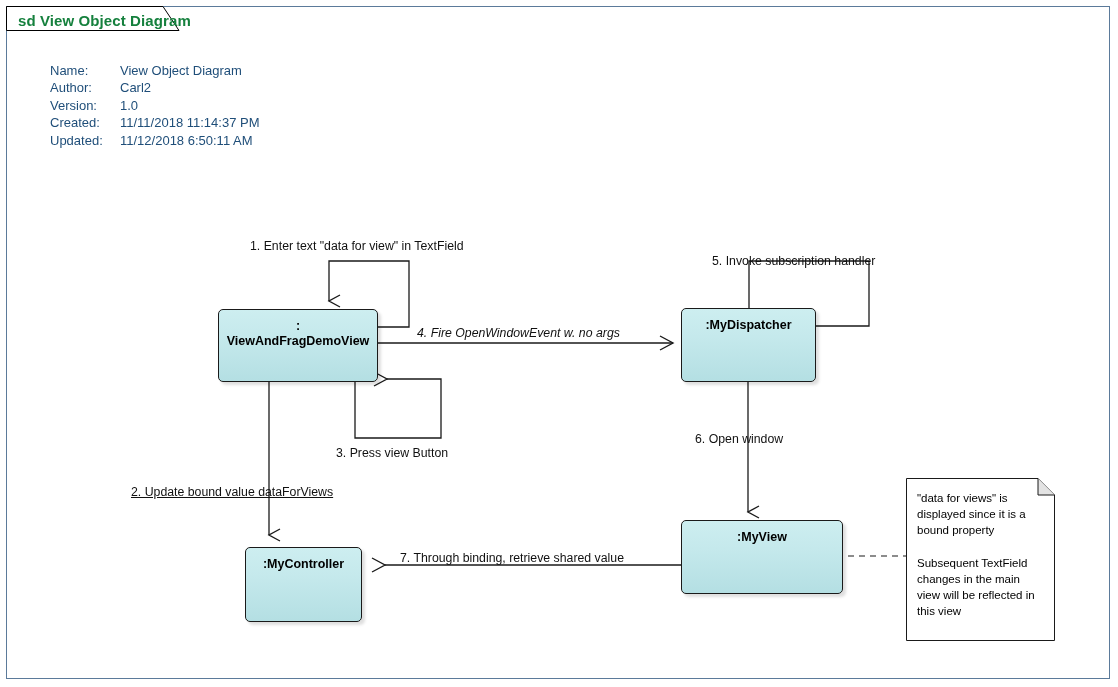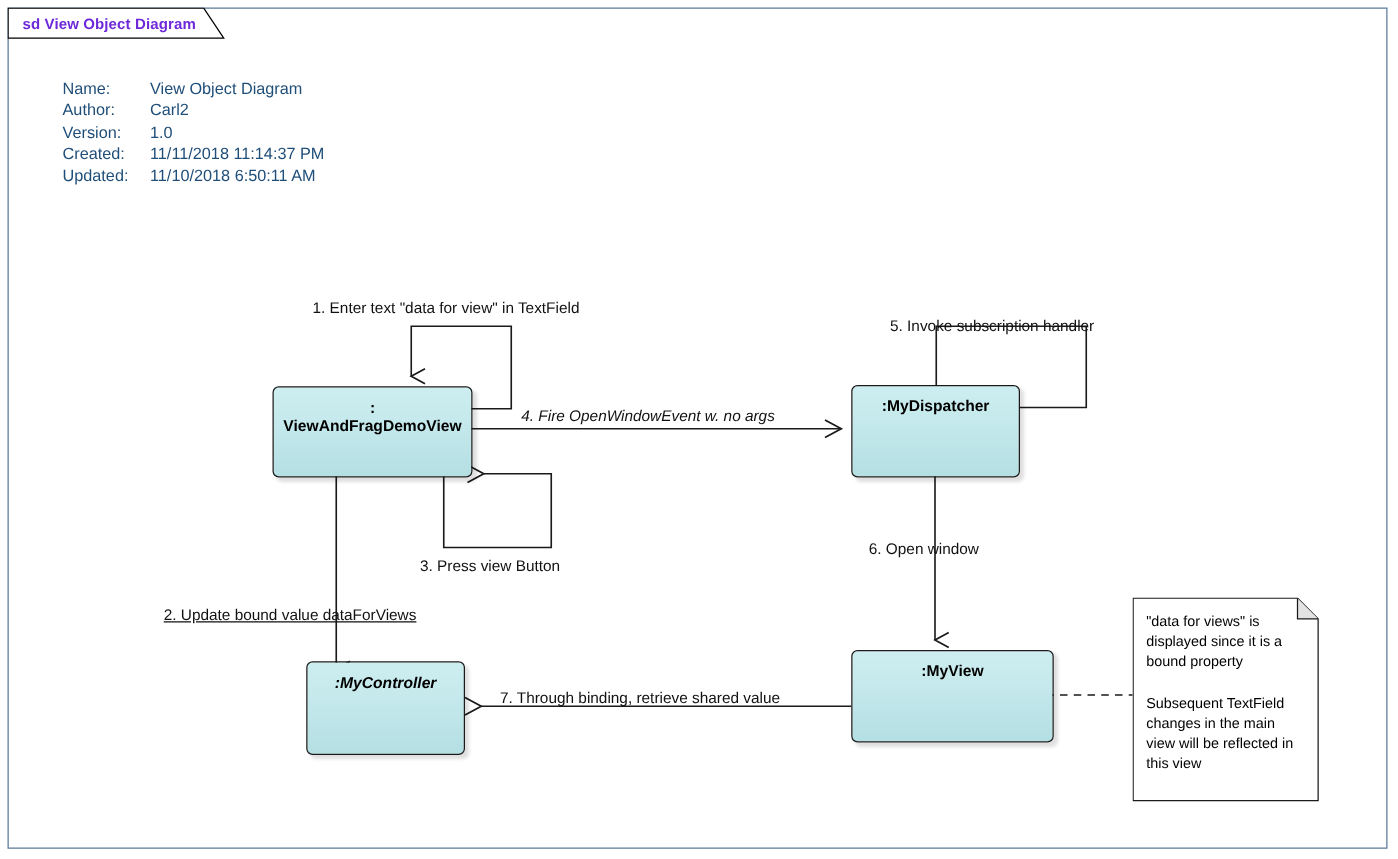--- a/index.html
+++ b/index.html
@@ -28,23 +28,23 @@
   
   .sd-tab {
     position: absolute;
     left: 6px; top: 6px;
     width: 180px; height: 29px;
   }
   .sd-tab svg { display: block; }
   .sd-tab-label {
     position: absolute;
     left: 12px; top: 6px;
-    font-size: 12px;
+    font-size: 15px;
     font-weight: bold;
-    color: #6d28d9;
+    color: #15803d;
     white-space: nowrap;
     letter-spacing: 0.1px;
   }
   
   .meta {
     position: absolute;
     left: 50px; top: 62px;
     color: #1f4e79;
     font-size: 13px;
     line-height: 17.4px;
@@ -134,21 +134,21 @@
       <tr>
         <td class="k">Version:</td>
         <td class="v">1.0</td>
       </tr>
       <tr>
         <td class="k">Created:</td>
         <td class="v">11/11/2018 11:14:37 PM</td>
       </tr>
       <tr>
         <td class="k">Updated:</td>
-        <td class="v">11/10/2018 6:50:11 AM</td>
+        <td class="v">11/12/2018 6:50:11 AM</td>
       </tr>
     </tbody>
       </table>
   </div>
 
   <svg id="wires">
     <defs>
       <marker id="openArrowDown" markerWidth="16" markerHeight="16" refX="8" refY="13" orient="auto" markerUnits="userSpaceOnUse">
         <path d="M 2 2 L 8 13 L 14 2" fill="none" stroke="#1a1a1a" stroke-width="1.4"></path>
       </marker>
@@ -179,21 +179,21 @@
 
   <div class="node" style="left:218px; top:309px; width:160px; height:73px;">
     <div class="node-label">:
 ViewAndFragDemoView</div>
   </div>
 
   <div class="node" style="left:681px; top:308px; width:135px; height:74px;">
     <div class="node-label">:MyDispatcher</div>
   </div>
 
-  <div class="node" style="left:245px; top:529px; width:127px; height:75px;font-style:italic;">
+  <div class="node" style="left:245px; top:547px; width:117px; height:75px;">
     <div class="node-label">:MyController</div>
   </div>
 
   <div class="node" style="left:681px; top:520px; width:162px; height:74px;">
     <div class="node-label">:MyView</div>
   </div>
 
   <div class="note">
     <svg width="150" height="164" viewBox="0 0 150 164">
       <path d="M 0.5 0.5 L 132 0.5 L 148.5 17 L 148.5 162.5 L 0.5 162.5 Z" fill="#ffffff" stroke="#1a1a1a" stroke-width="1"></path>

